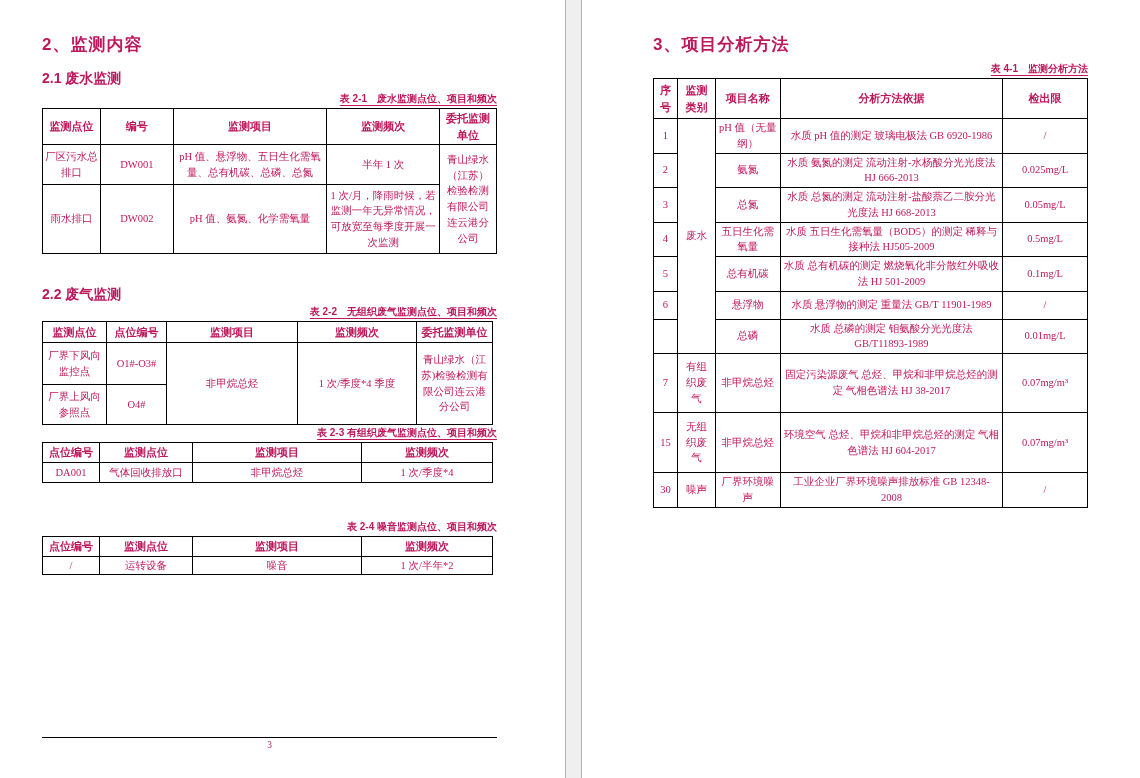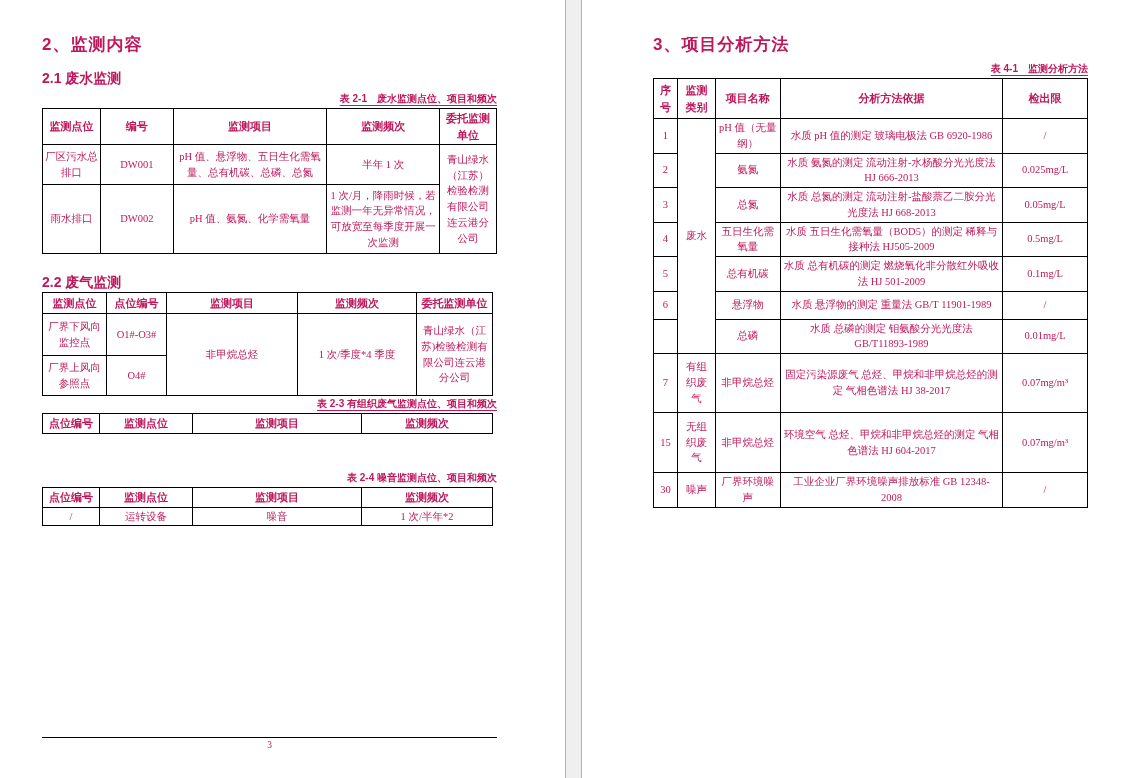--- a/index.html
+++ b/index.html
@@ -52,21 +52,21 @@
   .pad-narrow { padding: 1px 7px !important; }
   .footer {
     position:absolute; border-top: 1px solid #000; text-align:center;
     font-size: 9.5px; line-height: 12px; padding-top: 1px;
     font-family: "Liberation Serif", serif;
   }
   #footer-left  { left:42px;  top:737px; width:455px; }
   .mt2  { margin-top: 2px; }
   .mt5  { margin-top: 5px; }
   .mt18 { }
-  .mt20 { margin-top: 20px; }
+  .mt20 { margin-top: 32px; }
   .mt36 { margin-top: 36px; }
 </style>
 </head>
 <body>
 
 <div id="canvas">
 
   <div class="page" id="page-left">
     <div class="inner-left">
       <div class="h1">2、监测内容</div>
@@ -99,20 +99,21 @@
         <tr style="height:69px">
           <td>雨水排口</td>
           <td>DW002</td>
           <td>pH 值、氨氮、化学需氧量</td>
           <td>1 次/月，降雨时候，若监测一年无异常情况，可放宽至每季度开展一次监测</td>
         </tr>
       </tbody>
         </table>
 
       <div class="h2 mt20">2.2 废气监测</div>
+      <div class="caption cw455 mt2"><span class="u">表 2-2　无组织废气监测点位、项目和频次</span></div>
       <table class="doc-table mt2">
         <colgroup>
             <col style="width:64px">
             <col style="width:60px">
             <col style="width:131px">
             <col style="width:119px">
             <col style="width:76px">
           </colgroup>
         <tbody>
             <tr style="height:21px">
@@ -144,20 +145,26 @@
             <col style="width:169px">
             <col style="width:131px">
           </colgroup>
         <tbody>
             <tr style="height:20px">
           <th>点位编号</th>
           <th>监测点位</th>
           <th>监测项目</th>
           <th>监测频次</th>
         </tr>
+        <tr style="height:20px">
+          <td>DA001</td>
+          <td>气体回收排放口</td>
+          <td>非甲烷总烃</td>
+          <td>1 次/季度*4</td>
+        </tr>
       </tbody>
         </table>
 
       <div class="caption cw455 mt36"><span>表 2-4 噪音监测点位、项目和频次</span></div>
       <table class="doc-table mt2">
         <colgroup>
             <col style="width:57px">
             <col style="width:93px">
             <col style="width:169px">
             <col style="width:131px">

